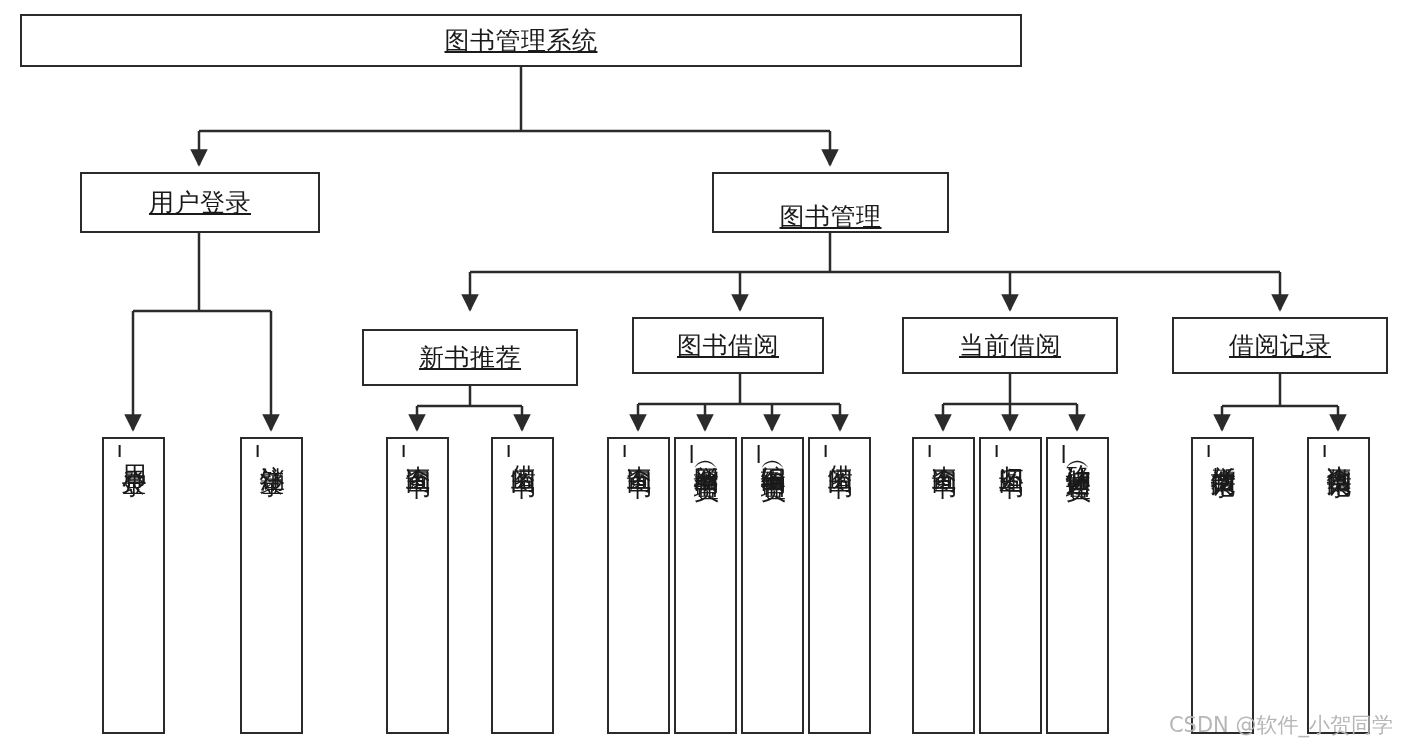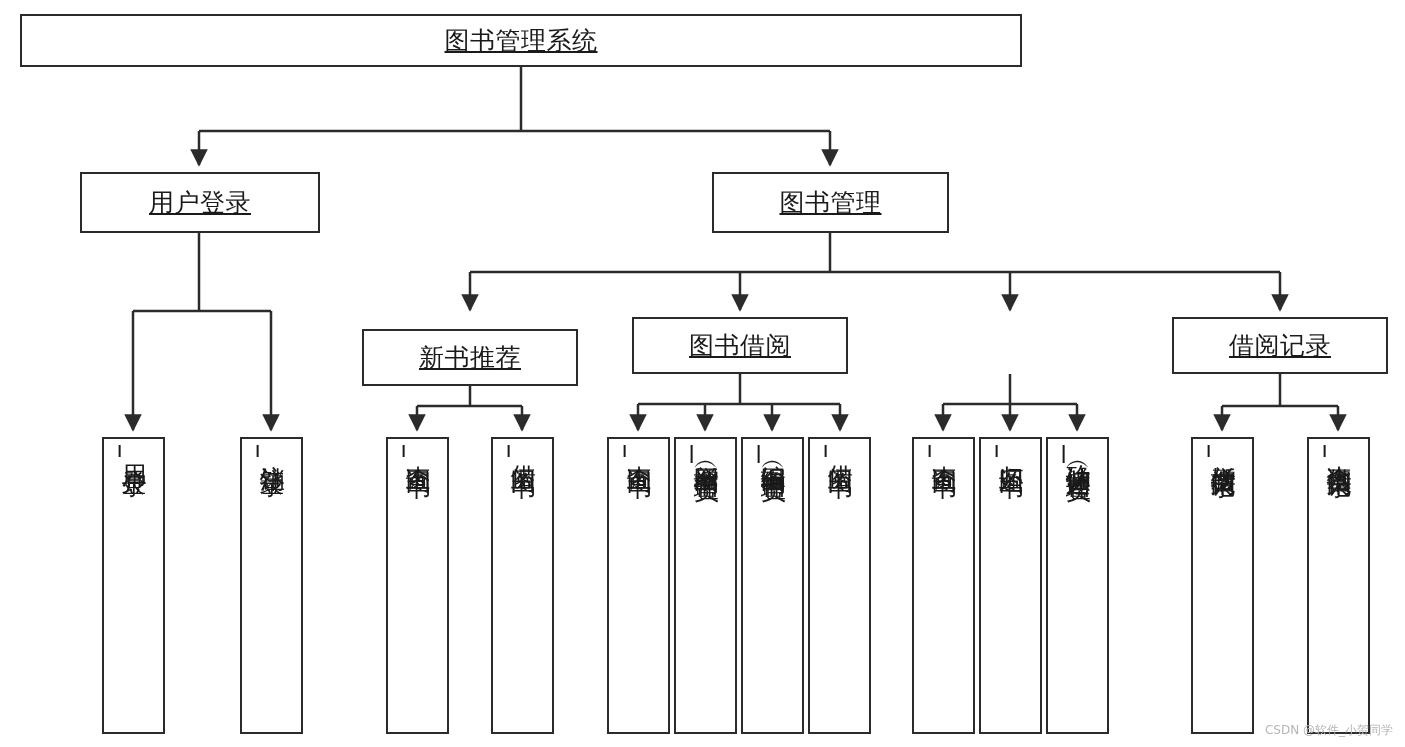--- a/index.html
+++ b/index.html
@@ -65,21 +65,21 @@
     letter-spacing: 3px;
     white-space: nowrap;
   }
   .node.vert.tall .label {
     letter-spacing: 2px;
   }
   #watermark {
     position: absolute;
     right: 12px;
     bottom: 8px;
-    font-size: 12px;
+    font-size: 21px;
     color: #b6b6b6;
     z-index: 5;
     white-space: nowrap;
     font-family: "DejaVu Sans", "Liberation Sans", sans-serif;
   }
 </style>
 </head>
 <body>
 
 <div id="canvas">
@@ -135,32 +135,35 @@
   </svg>
 
   <div class="node horiz root" style="left:20px; top:14px; width:1002px; height:53px;">
     <span class="label">图书管理系统</span>
   </div>
 
   <div class="node horiz" style="left:80px; top:172px; width:240px; height:61px;">
     <span class="label">用户登录</span>
   </div>
 
-  <div class="node horiz" style="left:712px; top:172px; width:237px; height:61px;">
+  <div class="node horiz" style="left:712px; top:172px; width:237px; height:61px;align-items:flex-end;">
     <span class="label">图书管理</span>
   </div>
 
   <div class="node horiz" style="left:362px; top:329px; width:216px; height:57px;">
     <span class="label">新书推荐</span>
   </div>
 
-  <div class="node horiz" style="left:632px; top:317px; width:216px; height:57px;">
+  <div class="node horiz" style="left:632px; top:317px; width:192px; height:57px;">
     <span class="label">图书借阅</span>
   </div>
 
+  <div class="node horiz" style="left:902px; top:317px; width:216px; height:57px;">
+    <span class="label">当前借阅</span>
+  </div>
 
   <div class="node horiz" style="left:1172px; top:317px; width:216px; height:57px;">
     <span class="label">借阅记录</span>
   </div>
 
   <div class="node vert" style="left:102px; top:437px; width:63px; height:297px;">
     <span class="label">用户登录</span>
   </div>
 
   <div class="node vert" style="left:240px; top:437px; width:63px; height:297px;">

